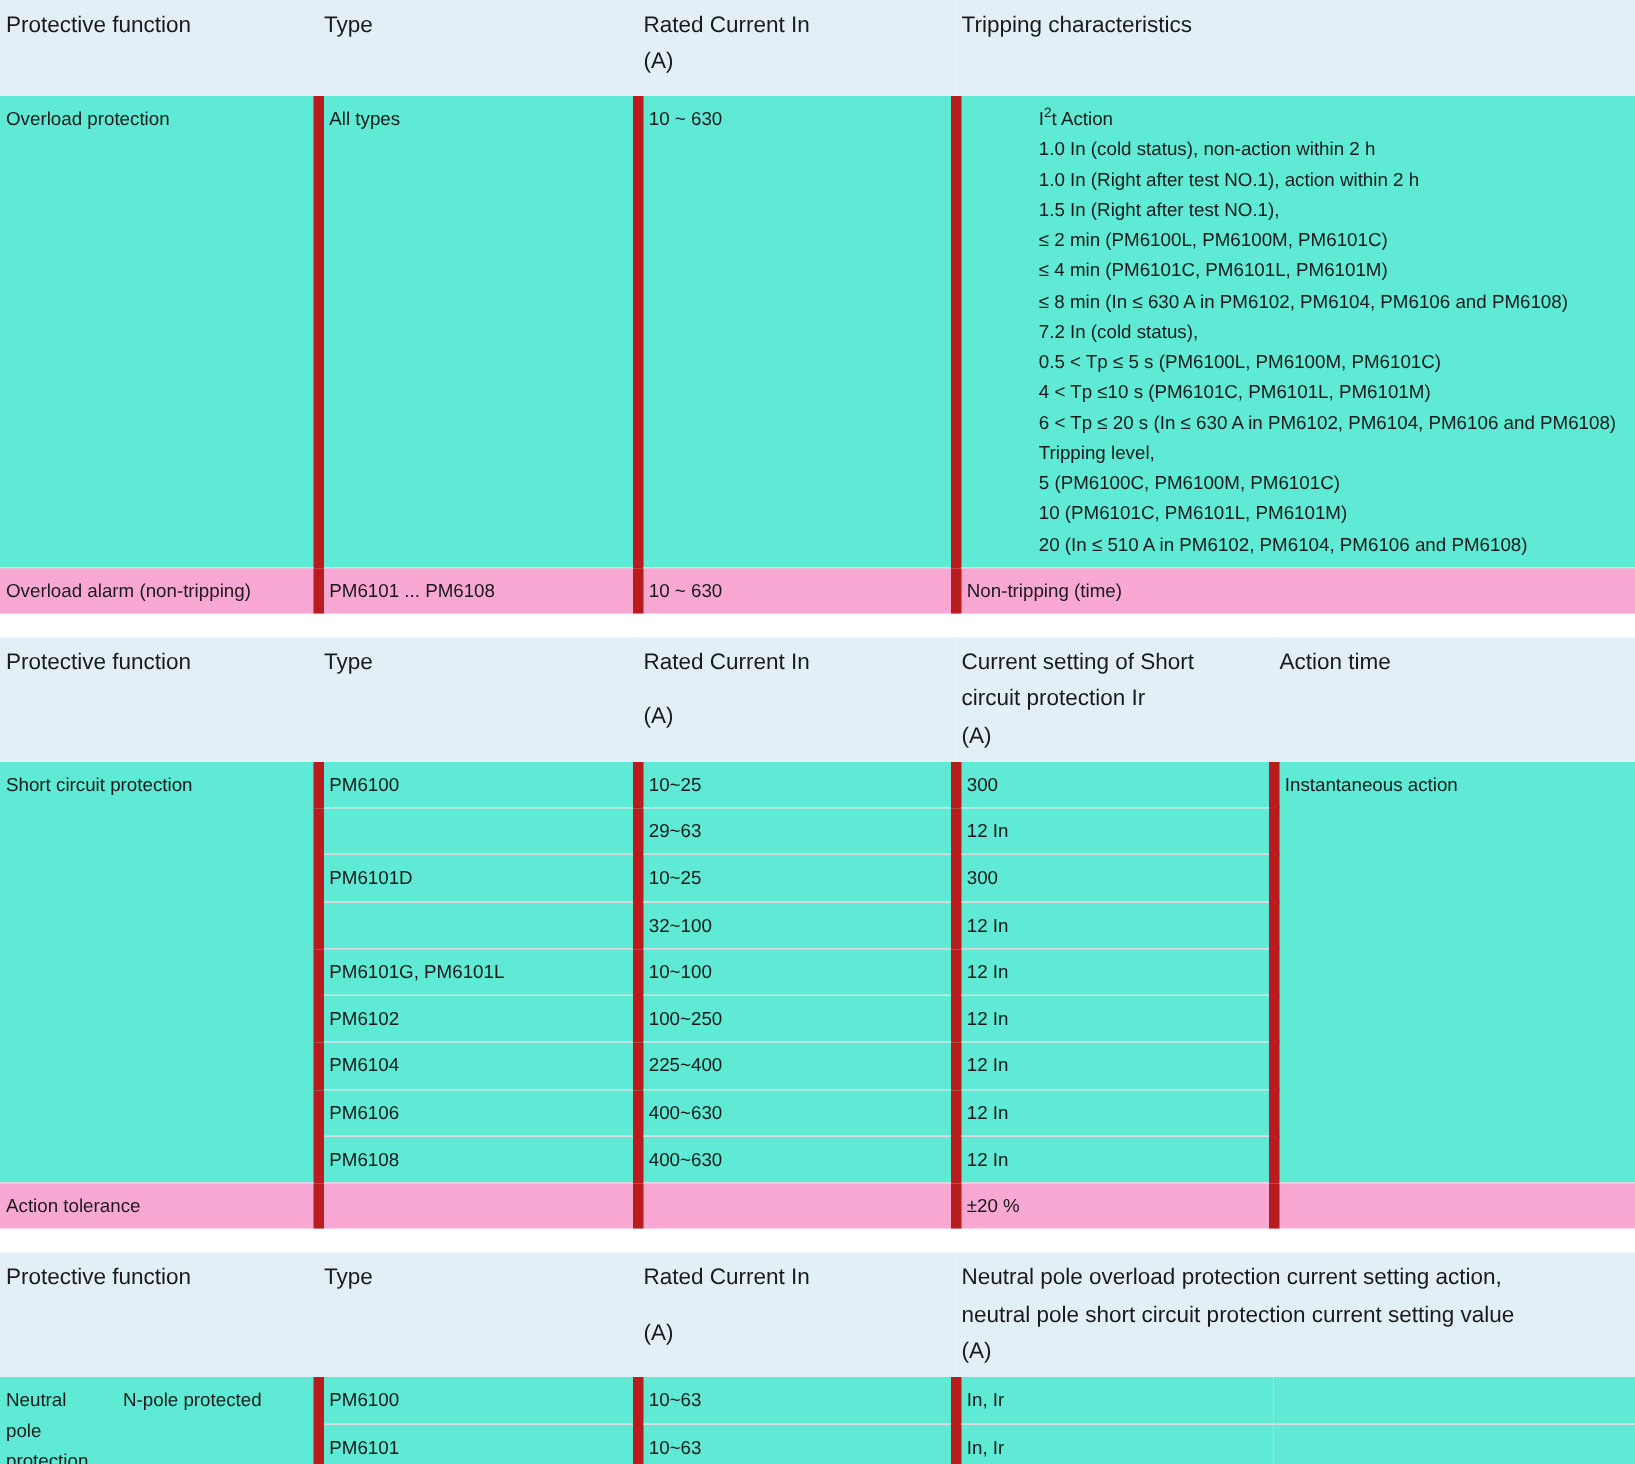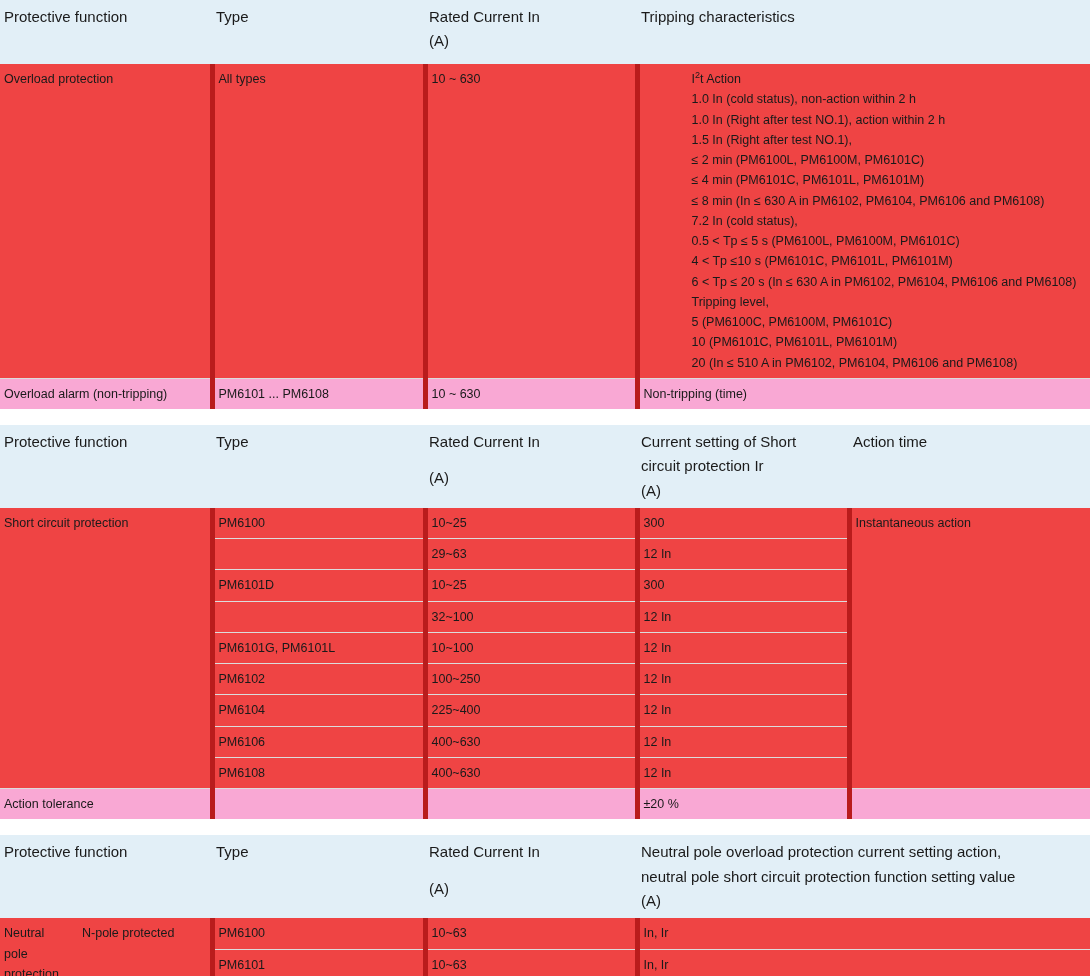--- a/index.html
+++ b/index.html
@@ -36,30 +36,30 @@
     font-weight: bold;
     font-size: 15px;
     padding-top: 6px;
     padding-bottom: 7px;
     border: none;
   }
   .hdr.tall td {
     height: 54px;
   }
   .vline {
-    border-left: 5px solid #b91c1c;
+    border-left: 7px solid #b91c1c;
   }
   .rowline td {
     border-bottom: 1px solid #dcdcdc;
   }
   .zebra {
     background: #f9a8d4;
   }
   .plain {
-    background: #ef4444;
+    background: #5eead4;
   }
   .gap {
     height: 16px;
   }
   .tight {
     line-height: 1.62;
   }
   .trip-line {
     display: block;
     padding-left: 48px;
@@ -229,21 +229,21 @@
       <tr class="hdr tall">
         <td colspan="2">Protective function</td>
         <td class="vline">Type</td>
         <td class="vline">
           <span class="unitline">Rated Current In</span>
           <span class="smallgap"></span>
           <span class="unitline">(A)</span>
         </td>
         <td class="vline" colspan="2">
           <span class="unitline">Neutral pole overload protection current setting action,</span>
-          <span class="unitline">neutral pole short circuit protection function setting value</span>
+          <span class="unitline">neutral pole short circuit protection current setting value</span>
           <span class="unitline">(A)</span>
         </td>
       </tr>
 
       <tr class="plain rowline">
         <td rowspan="11">
           <span class="unitline">Neutral</span>
           <span class="unitline">pole</span>
           <span class="unitline">protection</span>
           <span class="unitline">(four-pole</span>

